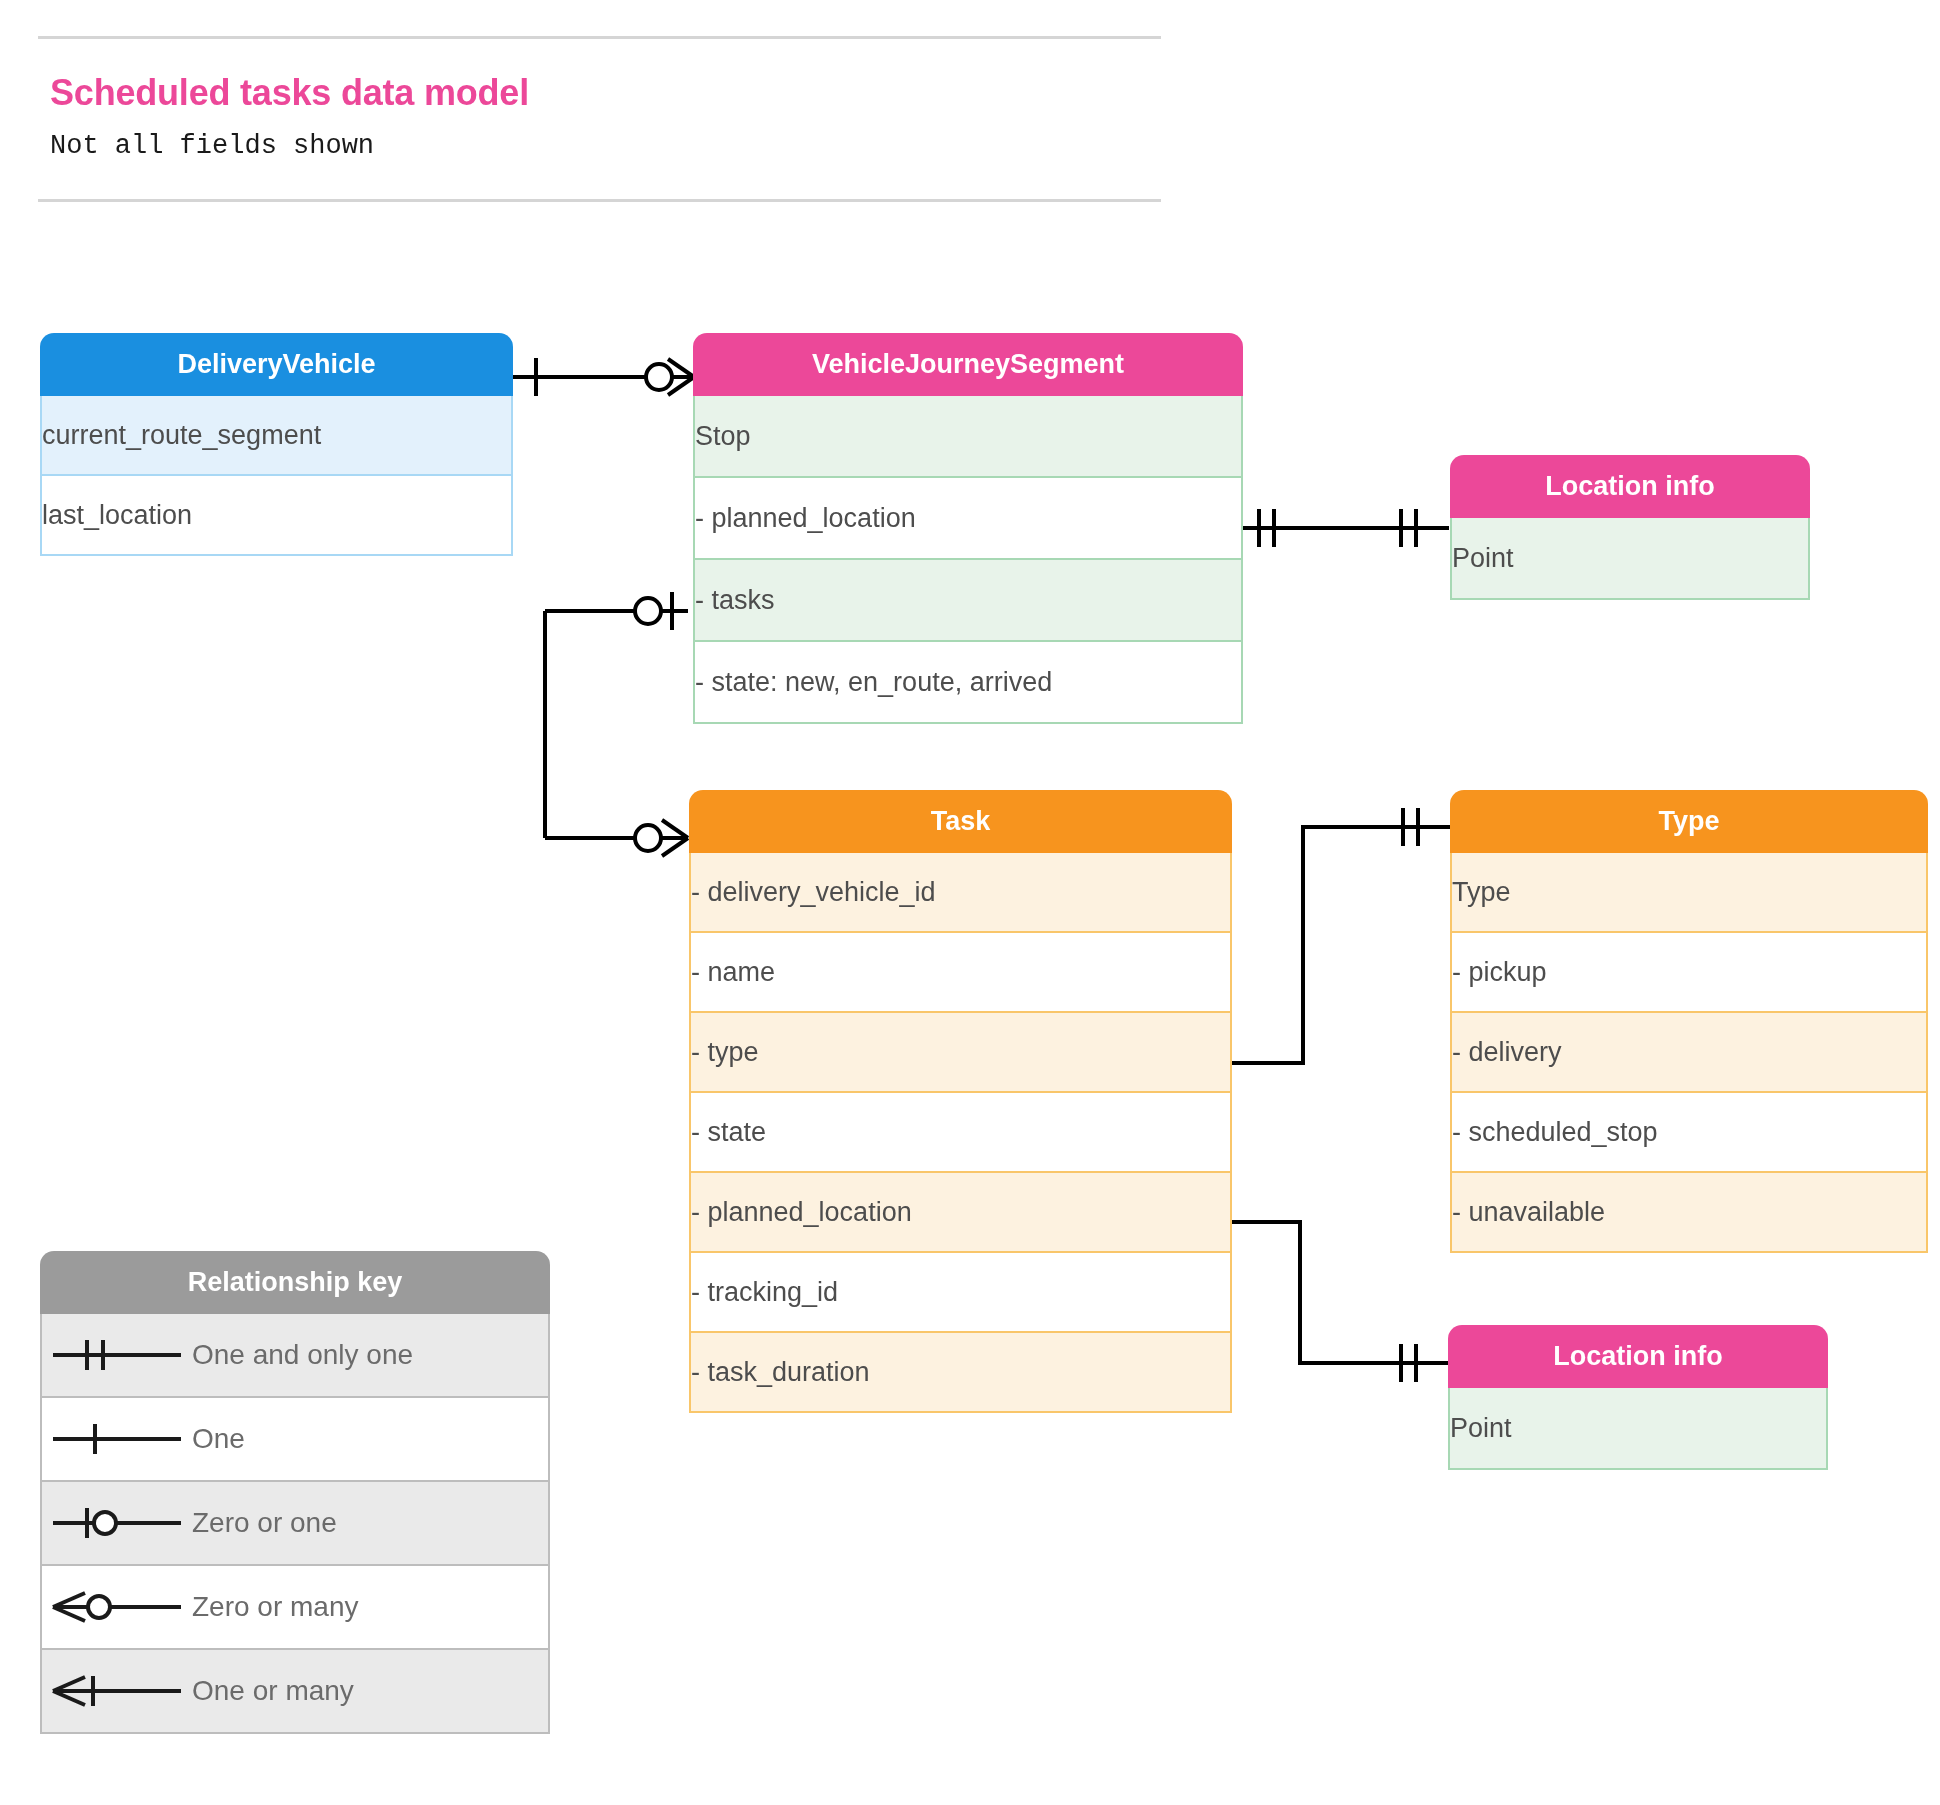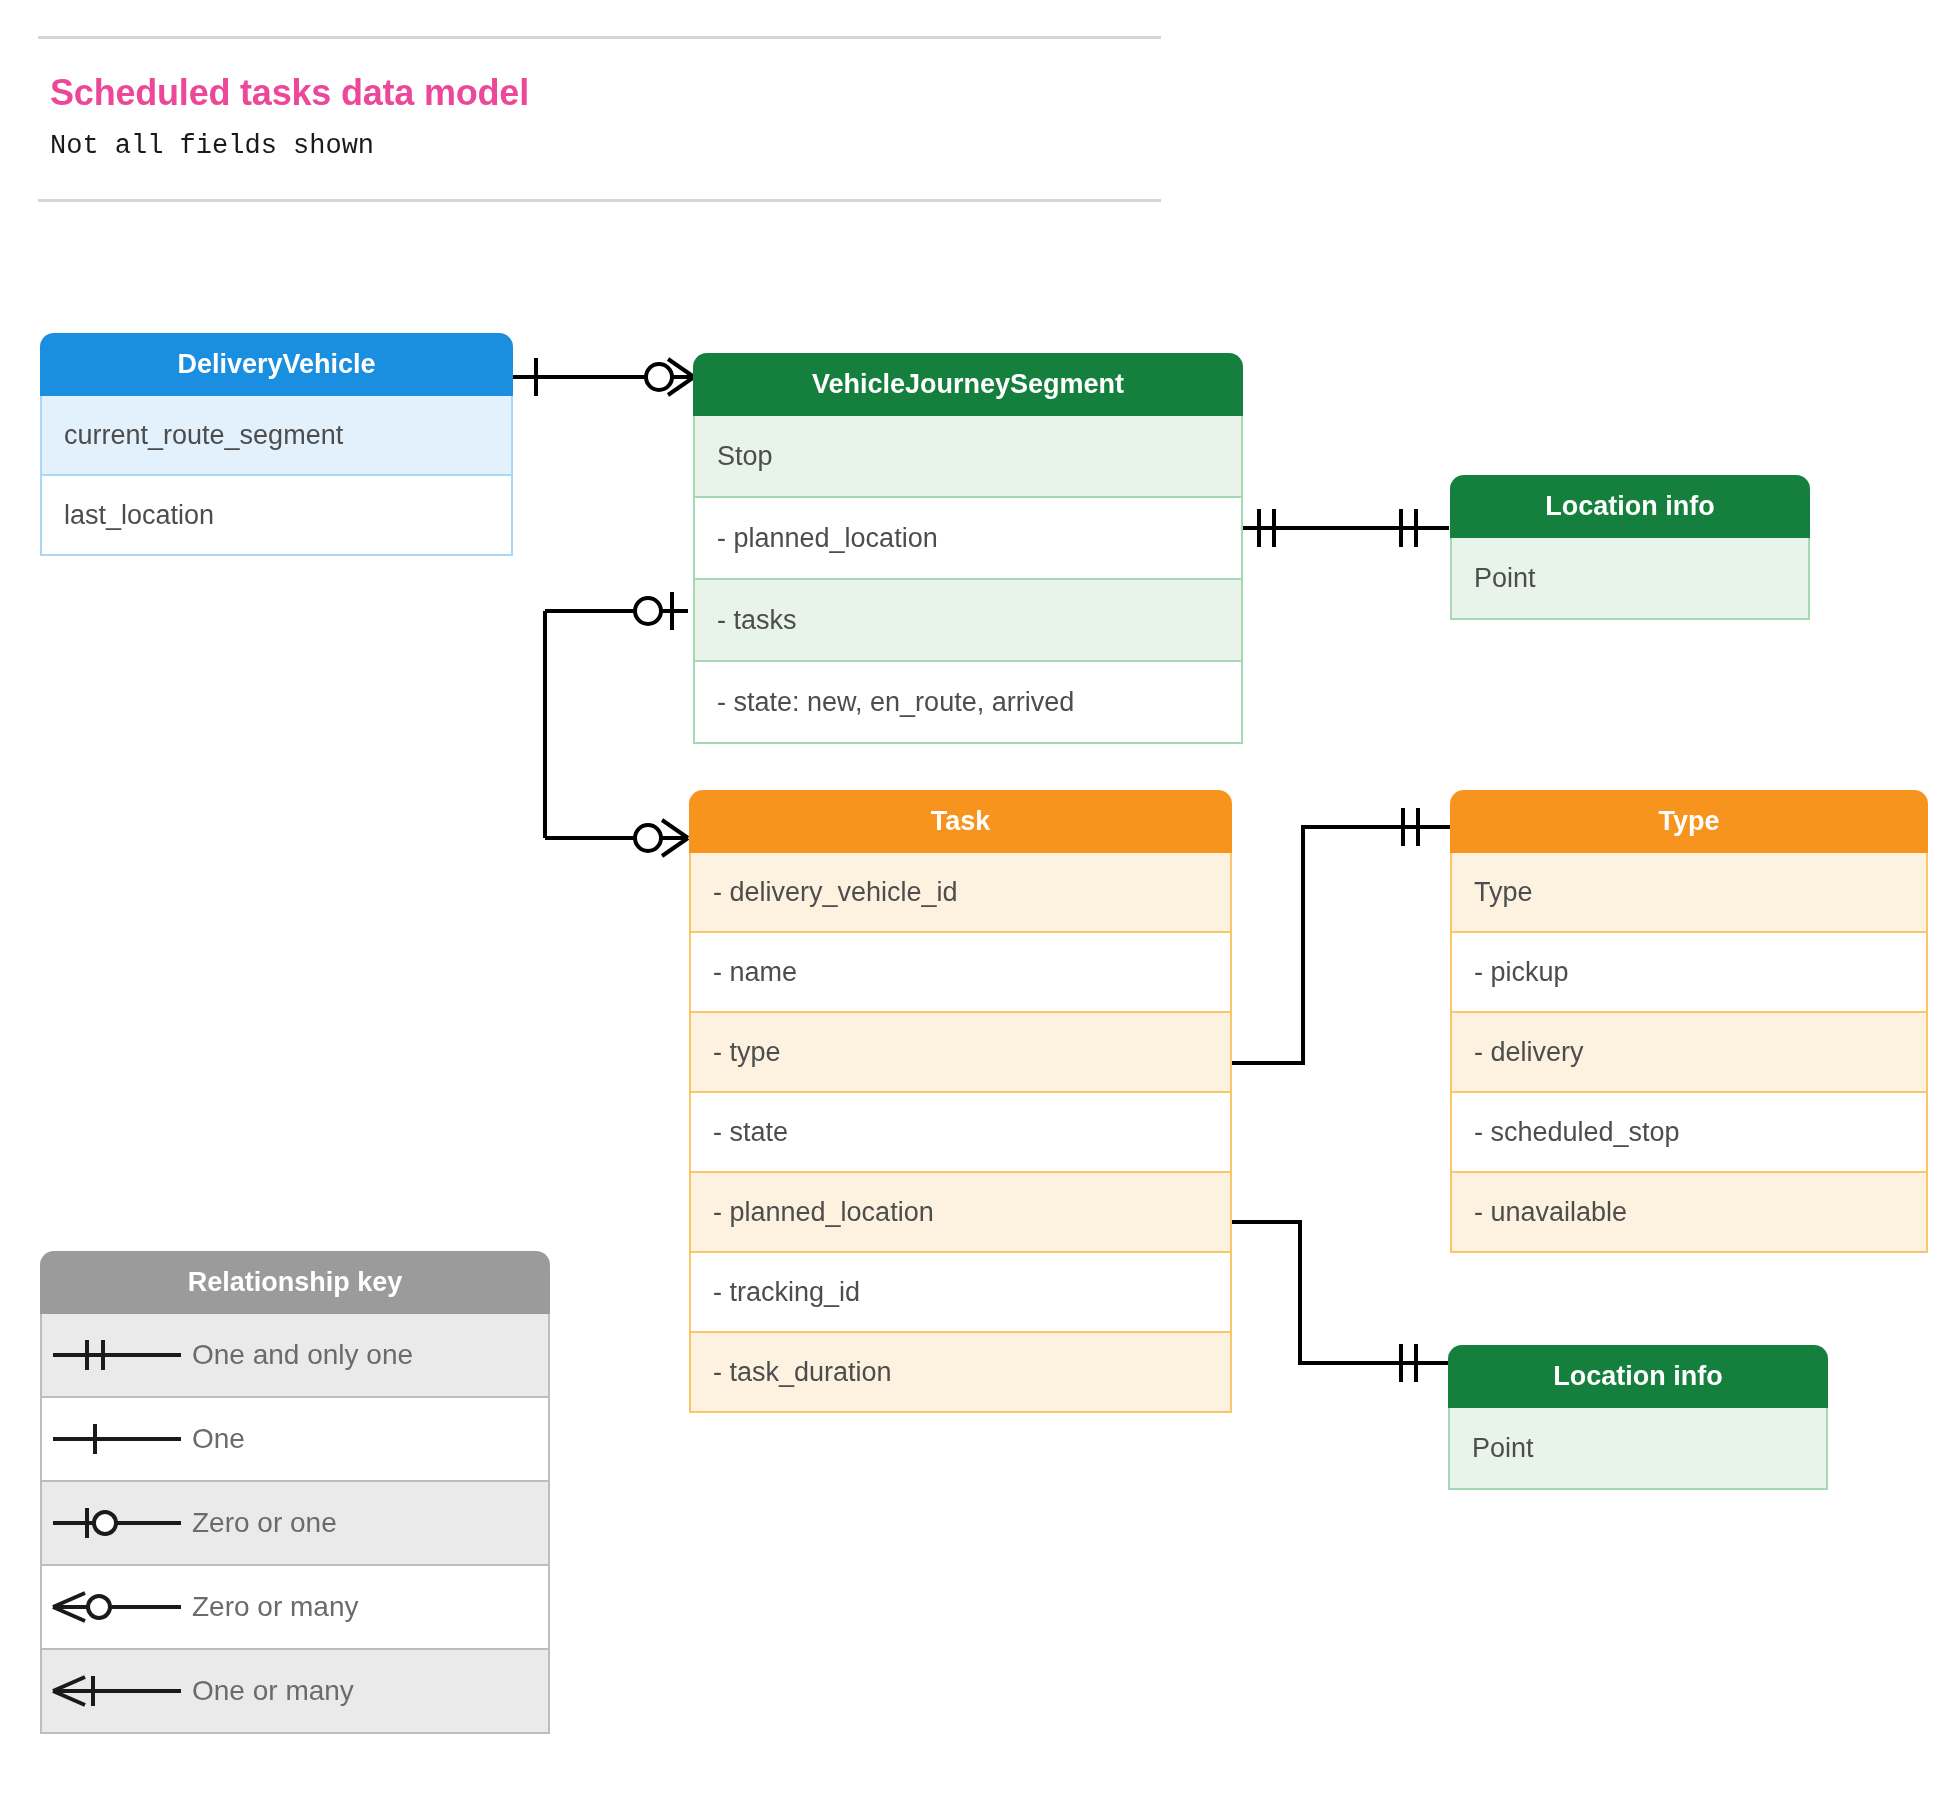--- a/index.html
+++ b/index.html
@@ -68,34 +68,33 @@
     align-items: center;
     justify-content: center;
     white-space: nowrap;
   }
   .entity .row {
     box-sizing: border-box;
     font-size: 27px;
     color: #4d4d4d;
     display: flex;
     align-items: center;
-    padding-left: 22px;
     white-space: nowrap;
     border-style: solid;
     border-width: 0 2px 2px 2px;
   }
 
   
   .blue .hdr { background: #1a8fe0; }
   .blue .row { border-color: #a8d8f5; }
   .blue .row.tint { background: #e3f1fc; }
   .blue .row.plain { background: #ffffff; }
 
   
-  .green .hdr { background: #15803d; margin-top: 20px; }
+  .green .hdr { background: #ec4899; }
   .green .row { border-color: #a7d8b4; }
   .green .row.tint { background: #e8f3ea; }
   .green .row.plain { background: #ffffff; }
 
   
   .orange .hdr { background: #f7941e; }
   .orange .row { border-color: #f9c66a; }
   .orange .row.tint { background: #fdf2e0; }
   .orange .row.plain { background: #ffffff; }
 

